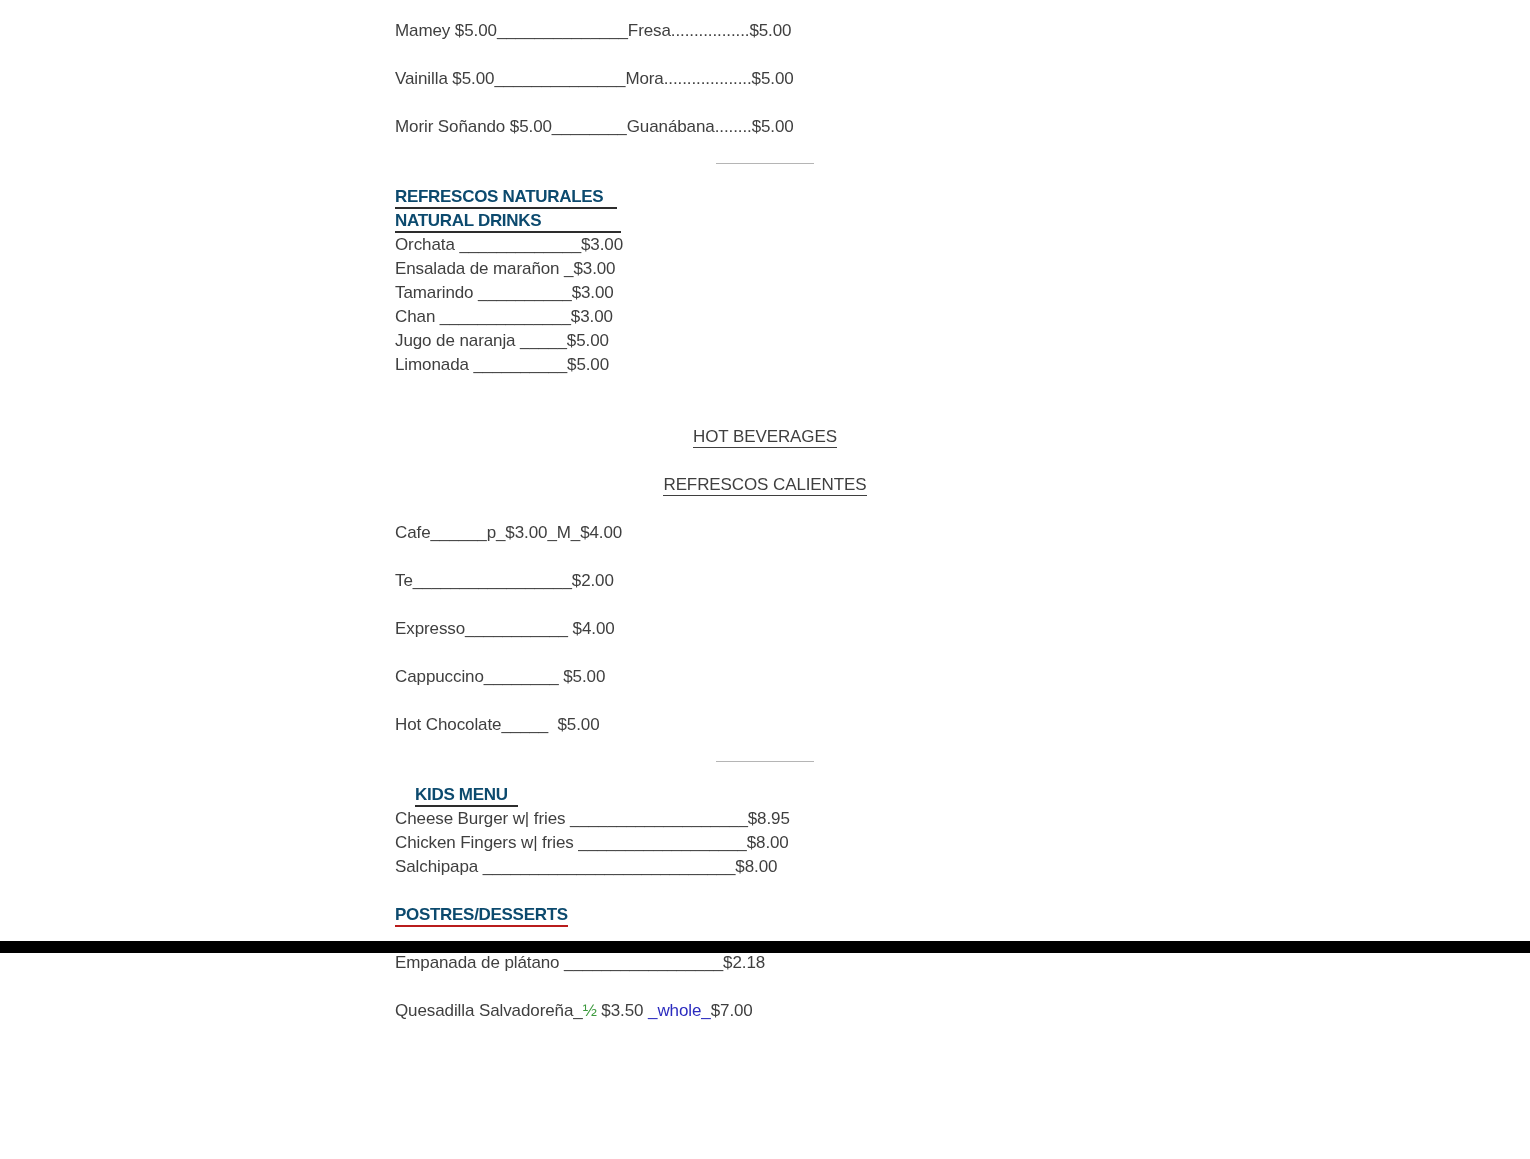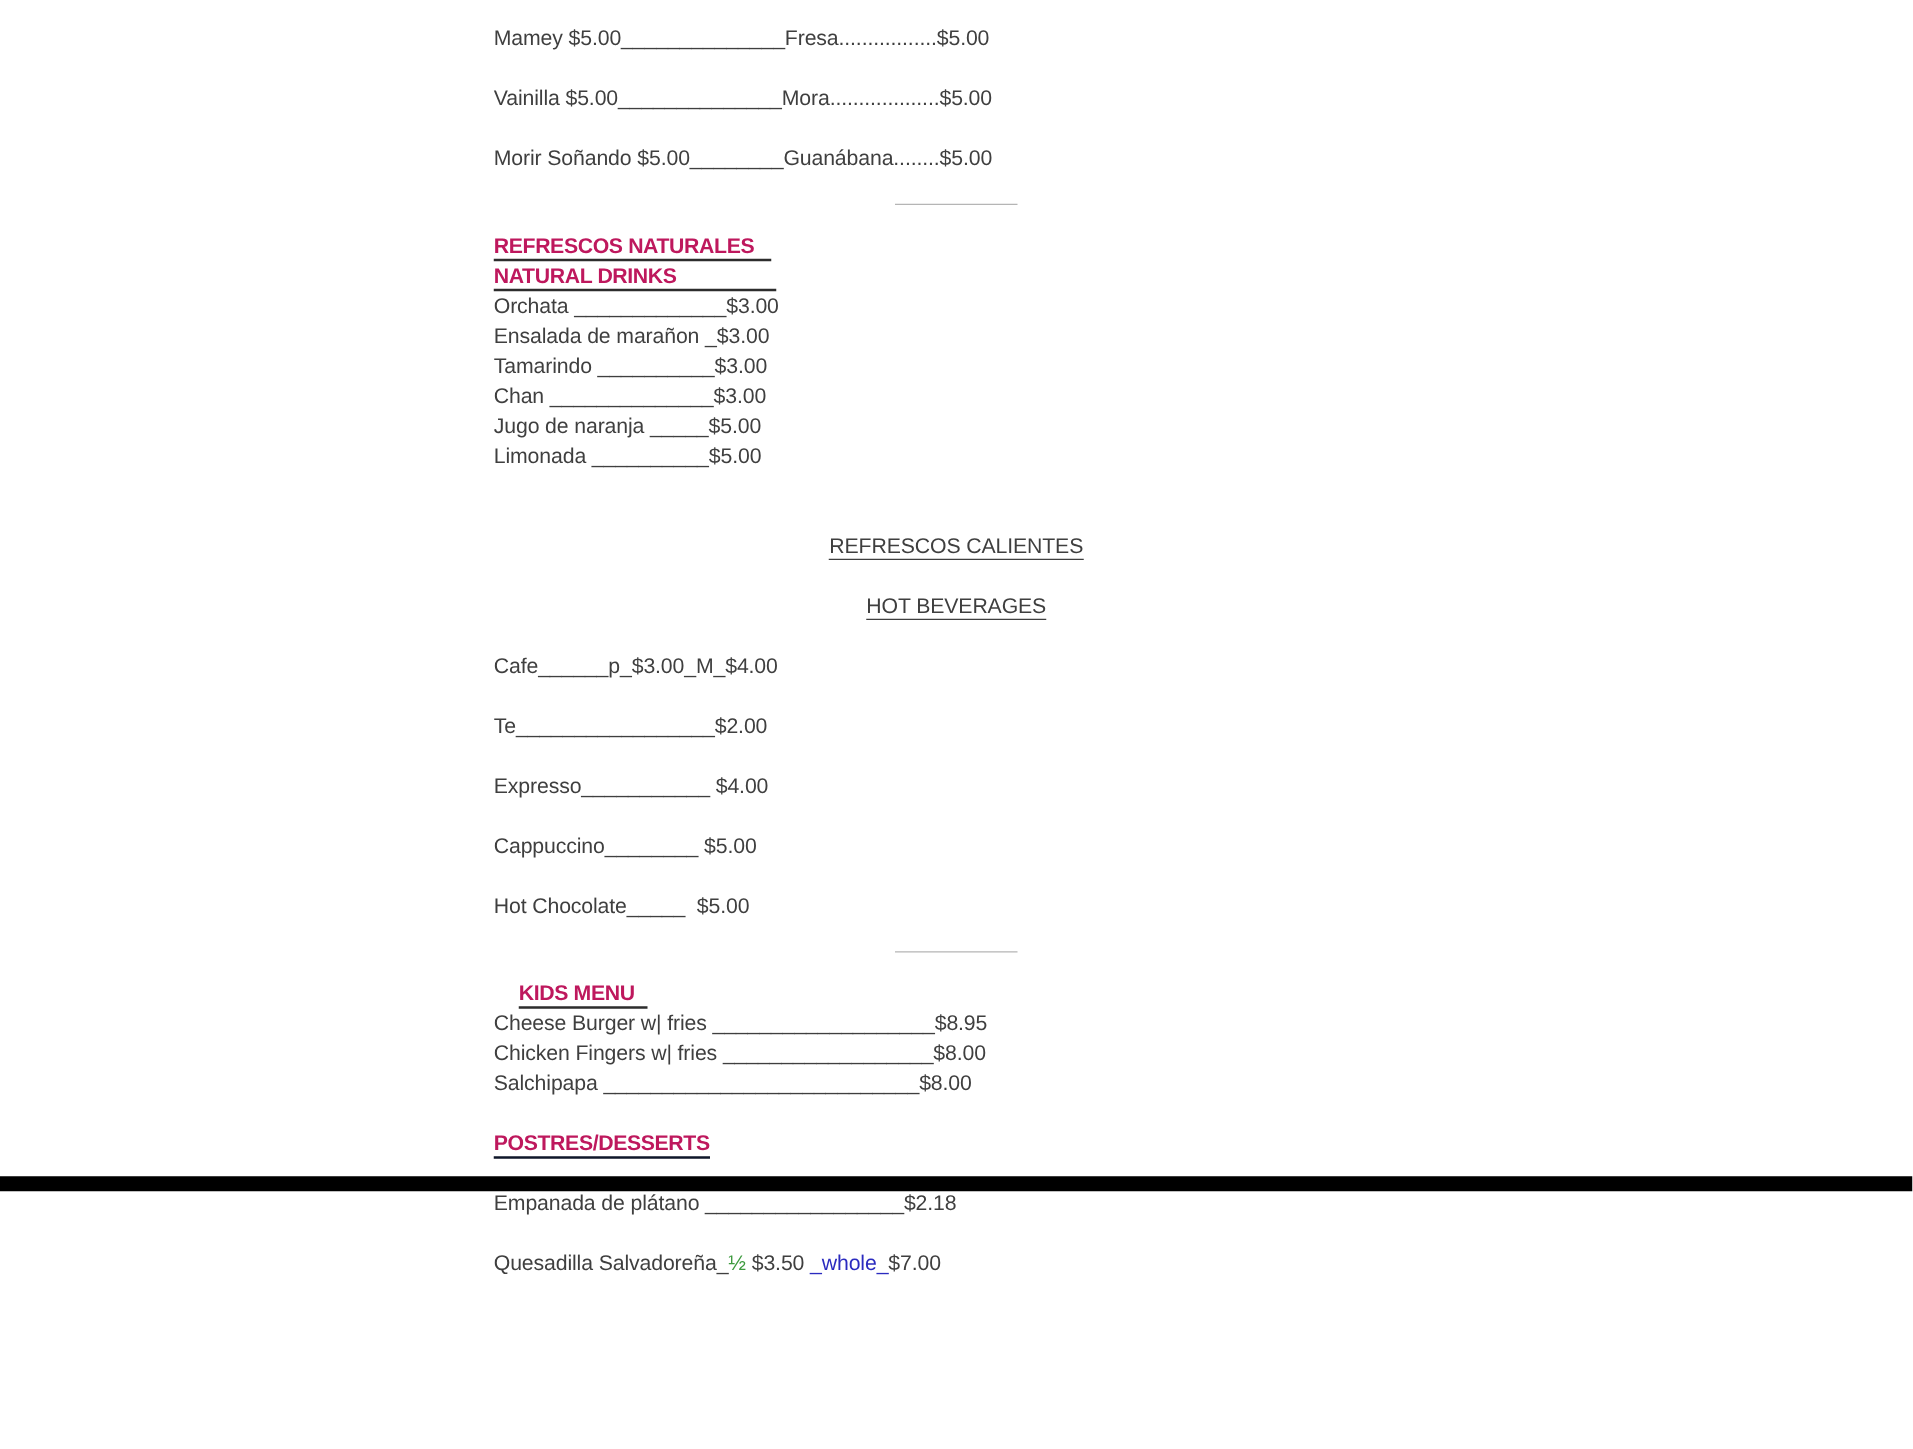--- a/index.html
+++ b/index.html
@@ -31,27 +31,27 @@
   .block { margin: 0 0 24px 0; }
   .center { text-align: center; }
   hr.sep {
     border: 0;
     border-top: 1px solid #b5b5b5;
     width: 98px;
     margin: 2px auto 21px auto;
   }
   .heading-bold {
     font-weight: 700;
-    color: #be185d;
+    color: #0c4a6e;
     letter-spacing: -0.3px;
   }
   .u-es  { border-bottom: 2px solid #2d2d2d; padding-right: 14px; display: inline-block; line-height: 20px; }
   .u-en  { border-bottom: 2px solid #2d2d2d; padding-right: 80px; display: inline-block; line-height: 20px; }
   .u-kids { border-bottom: 2px solid #2d2d2d; padding-right: 10px; display: inline-block; line-height: 20px; }
-  .u-postres { border-bottom: 2px solid #0f172a; display: inline-block; line-height: 20px; }
+  .u-postres { border-bottom: 2px solid #b91c1c; display: inline-block; line-height: 20px; }
   .u-center { border-bottom: 1px solid #3f3f3f; display: inline-block; line-height: 21px; }
   .kids-indent { margin-left: 20px; }
   .half-frac { color: #3d9a3e; }
   .whole-link { color: #2b2bbf; cursor: pointer; }
   .bottom-bar {
     position: absolute;
     left: 0;
     bottom: 0;
     width: 1530px;
     height: 12px;
@@ -75,22 +75,22 @@
       <div class="menu-line"><span class="heading-bold u-en">NATURAL DRINKS</span></div>
       <div class="menu-line">Orchata _____________$3.00</div>
       <div class="menu-line">Ensalada de marañon _$3.00</div>
       <div class="menu-line">Tamarindo __________$3.00</div>
       <div class="menu-line">Chan ______________$3.00</div>
       <div class="menu-line">Jugo de naranja _____$5.00</div>
       <div class="menu-line">Limonada __________$5.00</div>
       <div class="menu-line">&nbsp;</div>
     </div>
 
+    <p class="para center"><span class="u-center">HOT BEVERAGES</span></p>
     <p class="para center"><span class="u-center">REFRESCOS CALIENTES</span></p>
-    <p class="para center"><span class="u-center">HOT BEVERAGES</span></p>
 
     <p class="para menu-line">Cafe______p_$3.00_M_$4.00</p>
     <p class="para menu-line">Te_________________$2.00</p>
     <p class="para menu-line">Expresso___________ $4.00</p>
     <p class="para menu-line">Cappuccino________ $5.00</p>
     <p class="para menu-line">Hot Chocolate_____  $5.00</p>
 
     <hr class="sep">
 
     <div class="block">

